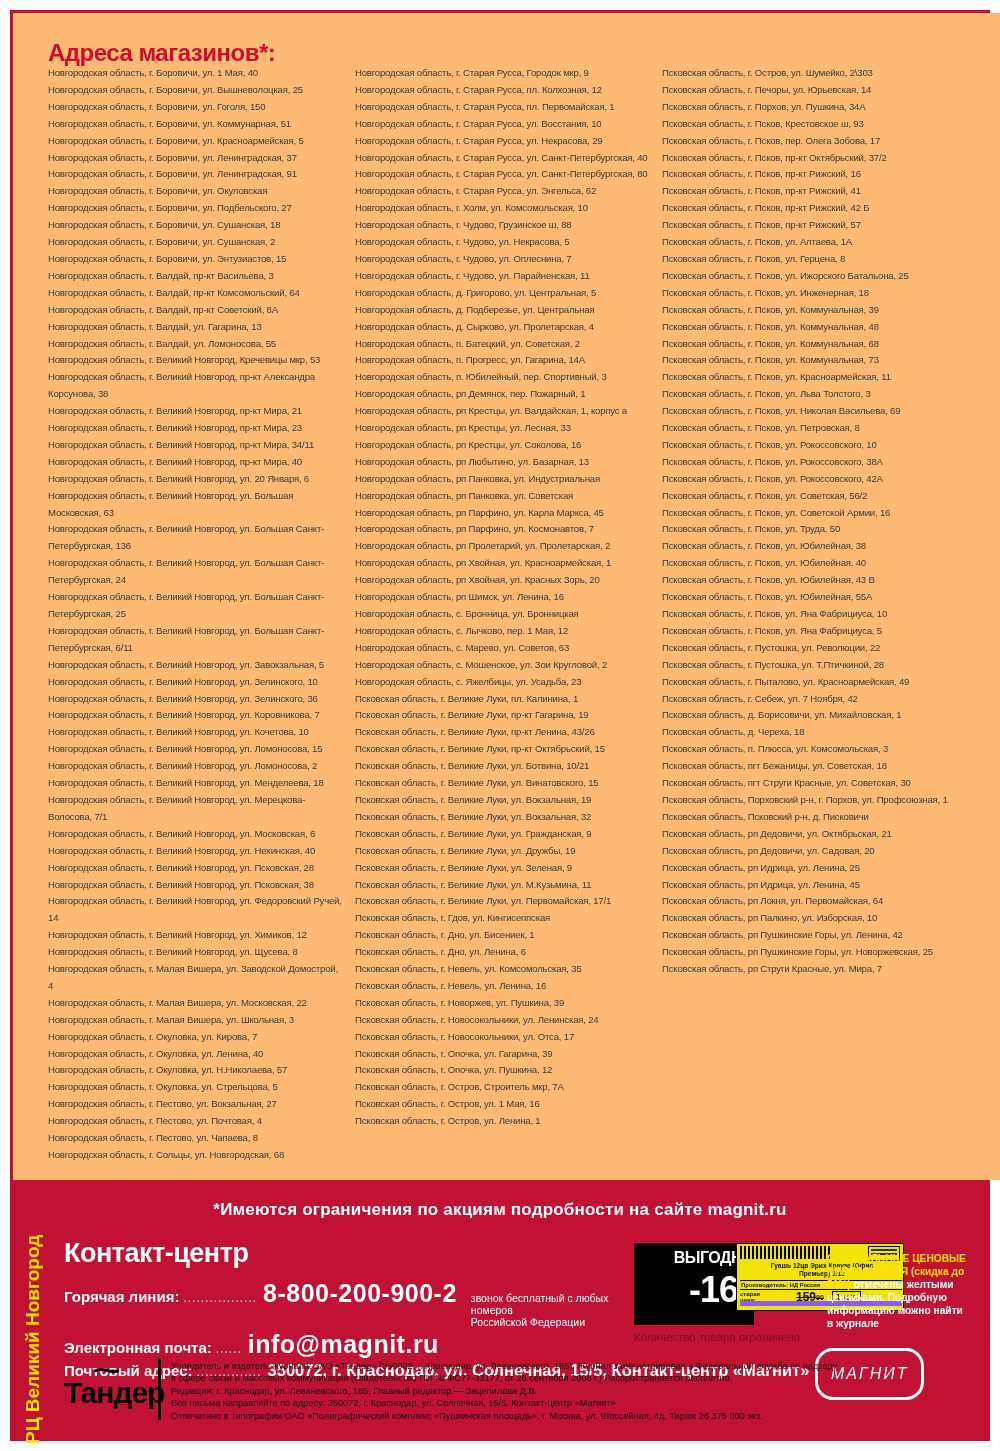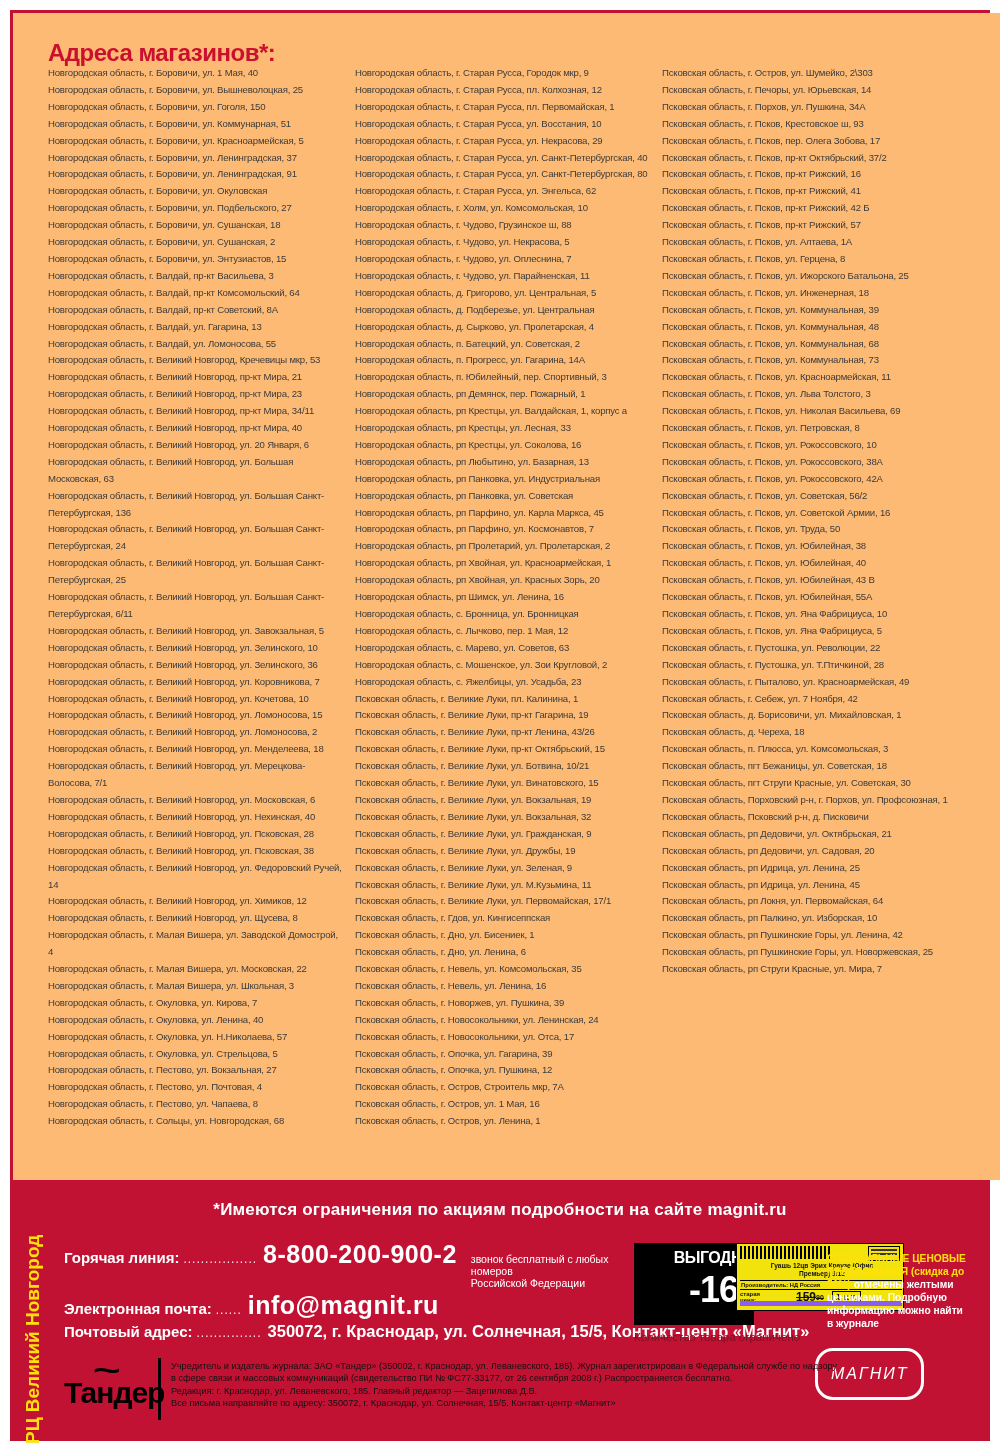--- a/index.html
+++ b/index.html
@@ -82,20 +82,21 @@
         <div class="addr">Новгородская область, г. Боровичи, ул. Подбельского, 27</div>
         <div class="addr">Новгородская область, г. Боровичи, ул. Сушанская, 18</div>
         <div class="addr">Новгородская область, г. Боровичи, ул. Сушанская, 2</div>
         <div class="addr">Новгородская область, г. Боровичи, ул. Энтузиастов, 15</div>
         <div class="addr">Новгородская область, г. Валдай, пр-кт Васильева, 3</div>
         <div class="addr">Новгородская область, г. Валдай, пр-кт Комсомольский, 64</div>
         <div class="addr">Новгородская область, г. Валдай, пр-кт Советский, 8А</div>
         <div class="addr">Новгородская область, г. Валдай, ул. Гагарина, 13</div>
         <div class="addr">Новгородская область, г. Валдай, ул. Ломоносова, 55</div>
         <div class="addr">Новгородская область, г. Великий Новгород, Кречевицы мкр, 53</div>
+        <div class="addr">Новгородская область, г. Великий Новгород, пр-кт Александра Корсунова, 38</div>
         <div class="addr">Новгородская область, г. Великий Новгород, пр-кт Мира, 21</div>
         <div class="addr">Новгородская область, г. Великий Новгород, пр-кт Мира, 23</div>
         <div class="addr">Новгородская область, г. Великий Новгород, пр-кт Мира, 34/11</div>
         <div class="addr">Новгородская область, г. Великий Новгород, пр-кт Мира, 40</div>
         <div class="addr">Новгородская область, г. Великий Новгород, ул. 20 Января, 6</div>
         <div class="addr">Новгородская область, г. Великий Новгород, ул. Большая Московская, 63</div>
         <div class="addr">Новгородская область, г. Великий Новгород, ул. Большая Санкт-Петербургская, 136</div>
         <div class="addr">Новгородская область, г. Великий Новгород, ул. Большая Санкт-Петербургская, 24</div>
         <div class="addr">Новгородская область, г. Великий Новгород, ул. Большая Санкт-Петербургская, 25</div>
         <div class="addr">Новгородская область, г. Великий Новгород, ул. Большая Санкт-Петербургская, 6/11</div>
@@ -248,20 +249,21 @@
         <div class="addr">Псковская область, рп Пушкинские Горы, ул. Новоржевская, 25</div>
         <div class="addr">Псковская область, рп Струги Красные, ул. Мира, 7</div>
       </div>
   </div>
 
   <div class="footer-note">*Имеются ограничения по акциям подробности на сайте magnit.ru</div>
 
   <div class="vert-label">РЦ Великий Новгород</div>
 
   <div class="contact">
+    <h2 class="contact-heading">Контакт-центр</h2>
     <div class="contact-row">
       <span class="contact-label">Горячая линия:</span>
       <span class="contact-dots">.................</span>
       <span class="contact-value-big">8-800-200-900-2</span>
       <span class="contact-note">
         <span>звонок бесплатный с любых номеров</span><br>
         <span>Российской Федерации</span>
       </span>
     </div>
     <div class="contact-row">
@@ -315,15 +317,16 @@
     <div class="tander-logo">
       <span class="tander-flag">~</span>
       <span class="tander-text">Тандер</span>
     </div>
     <div class="legal-divider"></div>
     <div class="legal-lines" id="legal-lines">
         <div>Учредитель и издатель журнала: ЗАО «Тандер» (350002, г. Краснодар, ул. Леваневского, 185). Журнал зарегистрирован в Федеральной службе по надзору</div>
         <div>в сфере связи и массовых коммуникаций (свидетельство ПИ № ФС77-33177, от 26 сентября 2008 г.) Распространяется бесплатно.</div>
         <div>Редакция: г. Краснодар, ул. Леваневского, 185. Главный редактор — Зацепилова Д.В.</div>
         <div>Все письма направляйте по адресу: 350072, г. Краснодар, ул. Солнечная, 15/5. Контакт-центр «Магнит»</div>
+        <div>Отпечатано в типографии ОАО  «Полиграфический комплекс «Пушкинская площадь», г. Москва, ул. Шоссейная, 4д. Тираж 26 375 000 экз.</div>
       </div>
   </div>
 </div>
 
 </body></html>

